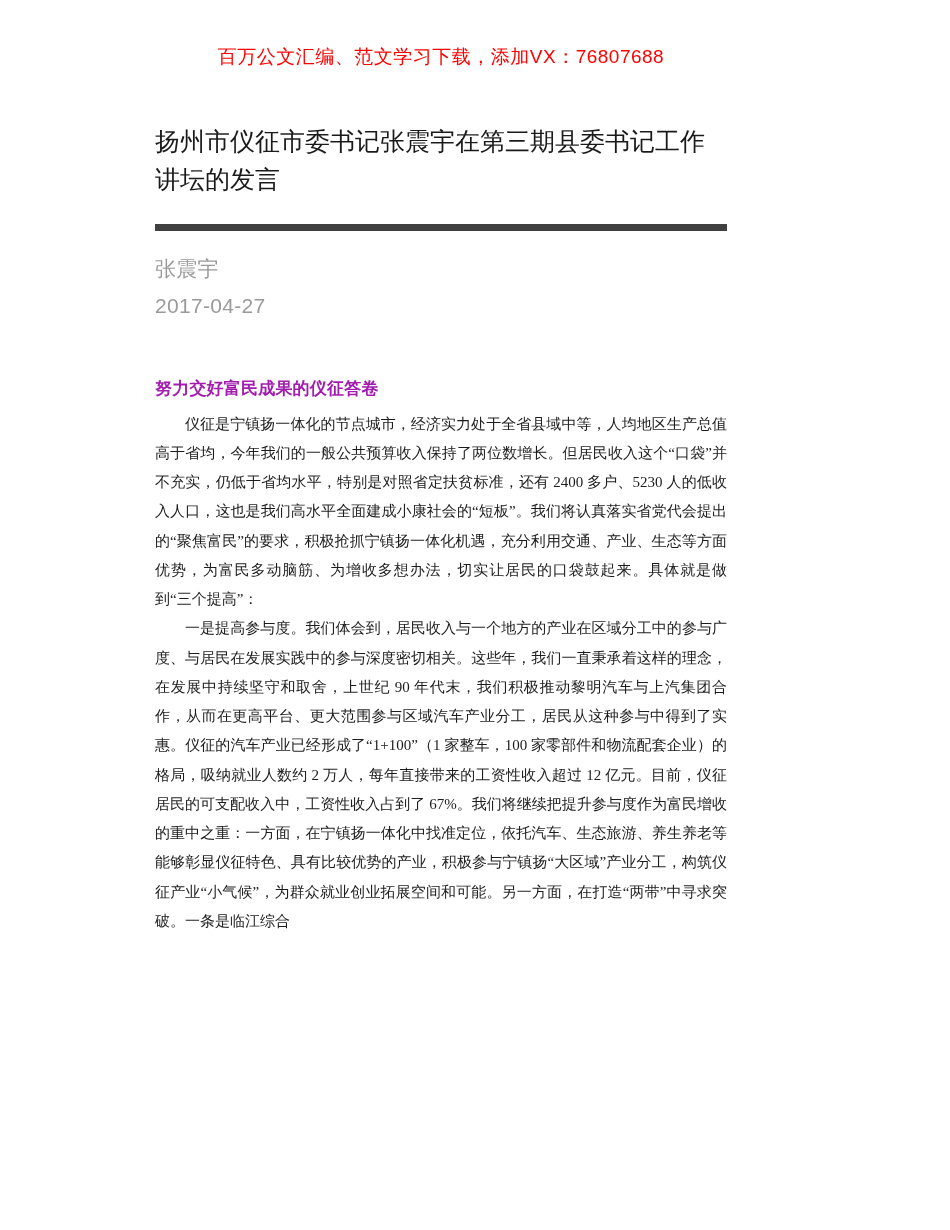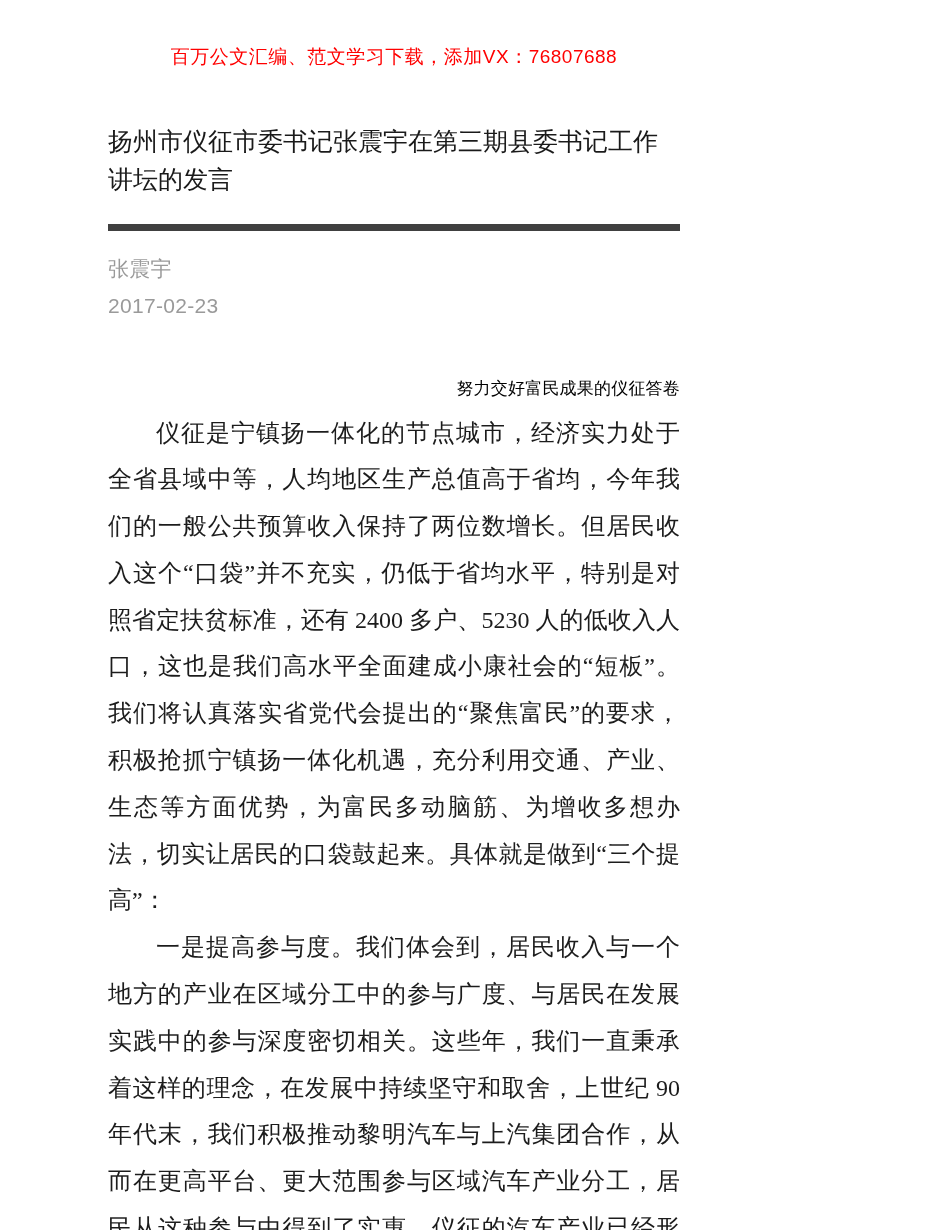--- a/index.html
+++ b/index.html
@@ -14,20 +14,21 @@
     color: #222222;
     position: relative;
     overflow: hidden;
   }
   .page {
     width: 788px;
     height: 1230px;
     box-sizing: border-box;
     padding: 0 108px;
     position: relative;
+    margin-left: 47px;
   }
   .ad-banner {
     text-align: center;
     color: #ff0000;
     font-size: 19px;
     font-family: "Liberation Sans", "DejaVu Sans", sans-serif;
     padding-top: 44px;
     letter-spacing: 0.5px;
     white-space: nowrap;
   }
@@ -48,49 +49,49 @@
     font-family: "Liberation Sans", "DejaVu Sans", sans-serif;
     line-height: 1.75;
   }
   .meta div {
     letter-spacing: 0.3px;
   }
   .article {
     margin-top: 52px;
   }
   .article-heading {
-    text-align: right;
+    text-align: left;
     font-size: 17px;
-    font-weight: normal;
-    color: #000000;
+    font-weight: bold;
+    color: #a21caf;
     margin-bottom: 10px;
     letter-spacing: 0.2px;
   }
   .para {
-    font-size: 24px;
+    font-size: 15px;
     line-height: 1.95;
     text-align: justify;
     text-justify: inter-ideograph;
     text-indent: 2em;
     color: #1c1c1c;
     margin: 0;
   }
 </style>
 </head>
 <body>
 
 <div class="page">
 
   <div class="ad-banner">百万公文汇编、范文学习下载，添加VX：76807688</div>
 
   <h1 class="doc-title">扬州市仪征市委书记张震宇在第三期县委书记工作讲坛的发言</h1>
 
   <div class="meta">
     <div>张震宇</div>
-    <div>2017-02-23</div>
+    <div>2017-04-27</div>
   </div>
 
   <div class="article">
     <div class="article-heading">努力交好富民成果的仪征答卷</div>
     <p class="para">仪征是宁镇扬一体化的节点城市，经济实力处于全省县域中等，人均地区生产总值高于省均，今年我们的一般公共预算收入保持了两位数增长。但居民收入这个“口袋”并不充实，仍低于省均水平，特别是对照省定扶贫标准，还有 2400 多户、5230 人的低收入人口，这也是我们高水平全面建成小康社会的“短板”。我们将认真落实省党代会提出的“聚焦富民”的要求，积极抢抓宁镇扬一体化机遇，充分利用交通、产业、生态等方面优势，为富民多动脑筋、为增收多想办法，切实让居民的口袋鼓起来。具体就是做到“三个提高”：</p>
     <p class="para">一是提高参与度。我们体会到，居民收入与一个地方的产业在区域分工中的参与广度、与居民在发展实践中的参与深度密切相关。这些年，我们一直秉承着这样的理念，在发展中持续坚守和取舍，上世纪 90 年代末，我们积极推动黎明汽车与上汽集团合作，从而在更高平台、更大范围参与区域汽车产业分工，居民从这种参与中得到了实惠。仪征的汽车产业已经形成了“1+100”（1 家整车，100 家零部件和物流配套企业）的格局，吸纳就业人数约 2 万人，每年直接带来的工资性收入超过 12 亿元。目前，仪征居民的可支配收入中，工资性收入占到了 67%。我们将继续把提升参与度作为富民增收的重中之重：一方面，在宁镇扬一体化中找准定位，依托汽车、生态旅游、养生养老等能够彰显仪征特色、具有比较优势的产业，积极参与宁镇扬“大区域”产业分工，构筑仪征产业“小气候”，为群众就业创业拓展空间和可能。另一方面，在打造“两带”中寻求突破。一条是临江综合</p>
   </div>
 
 </div>
 

